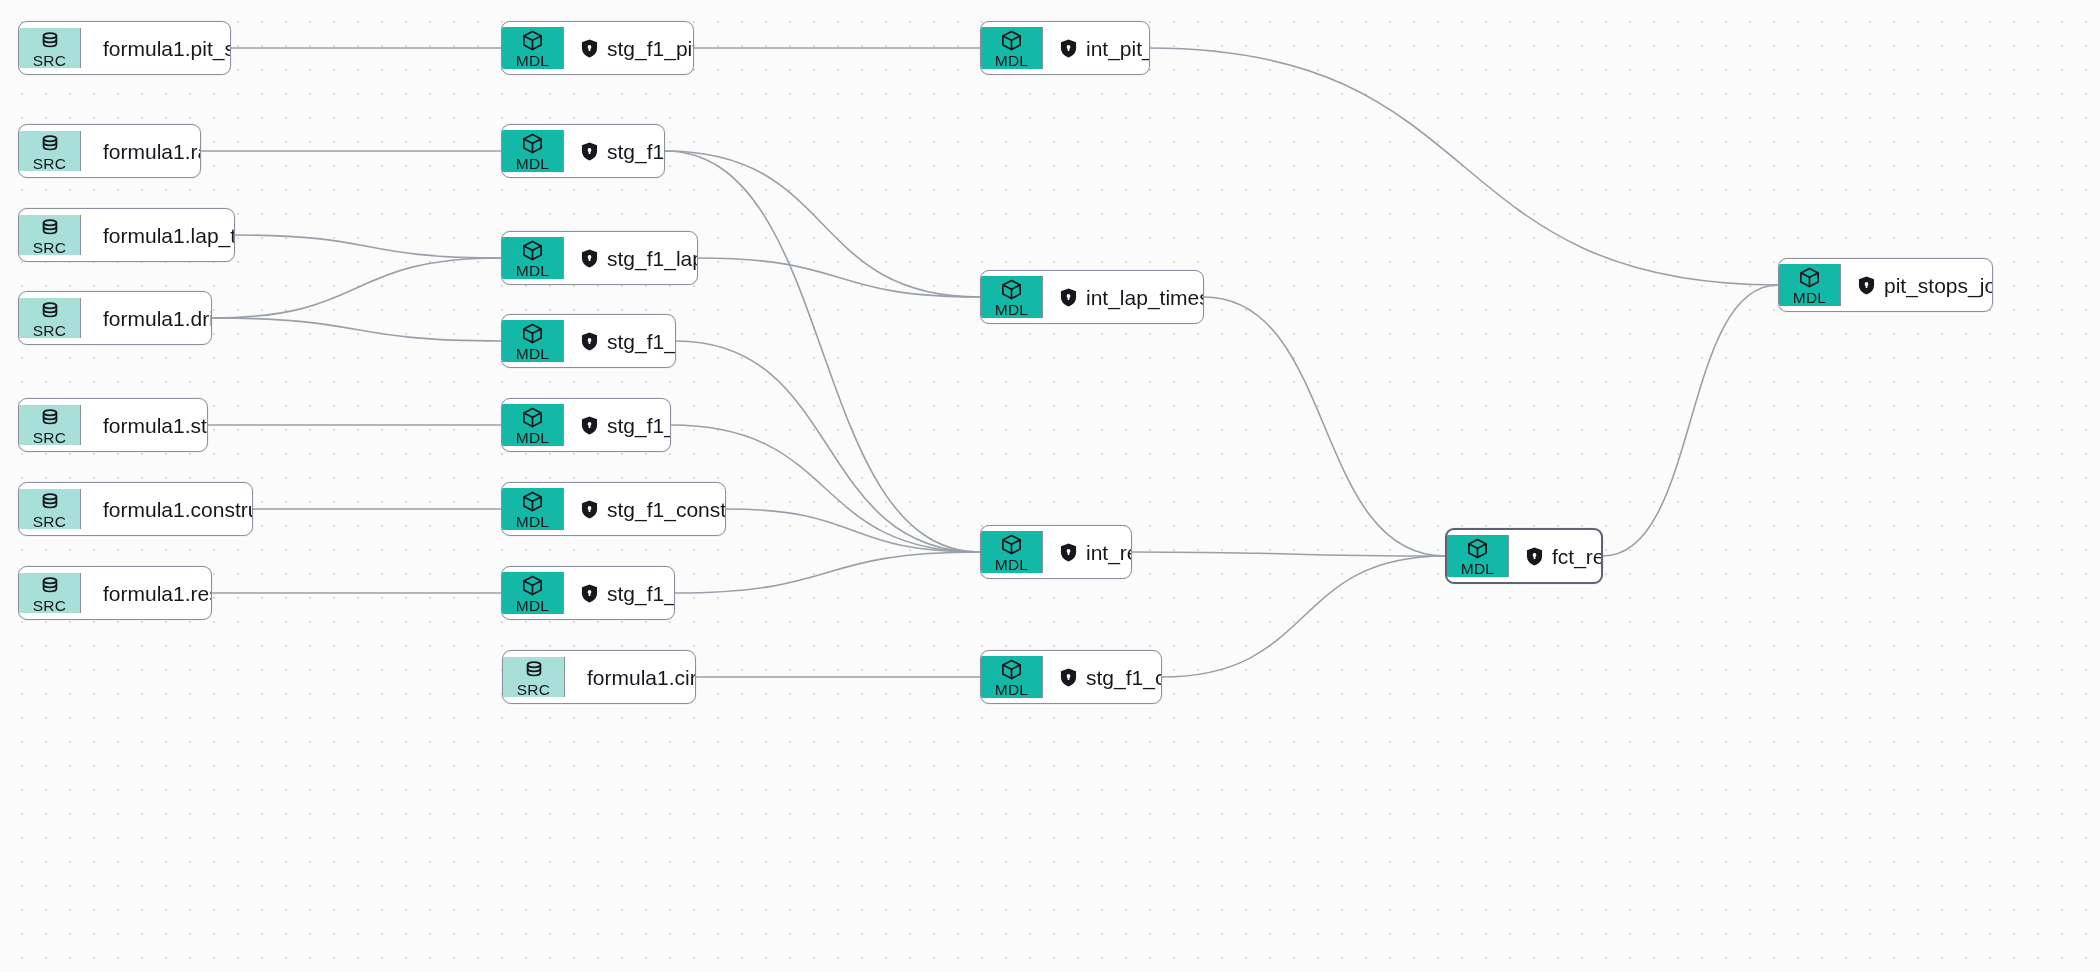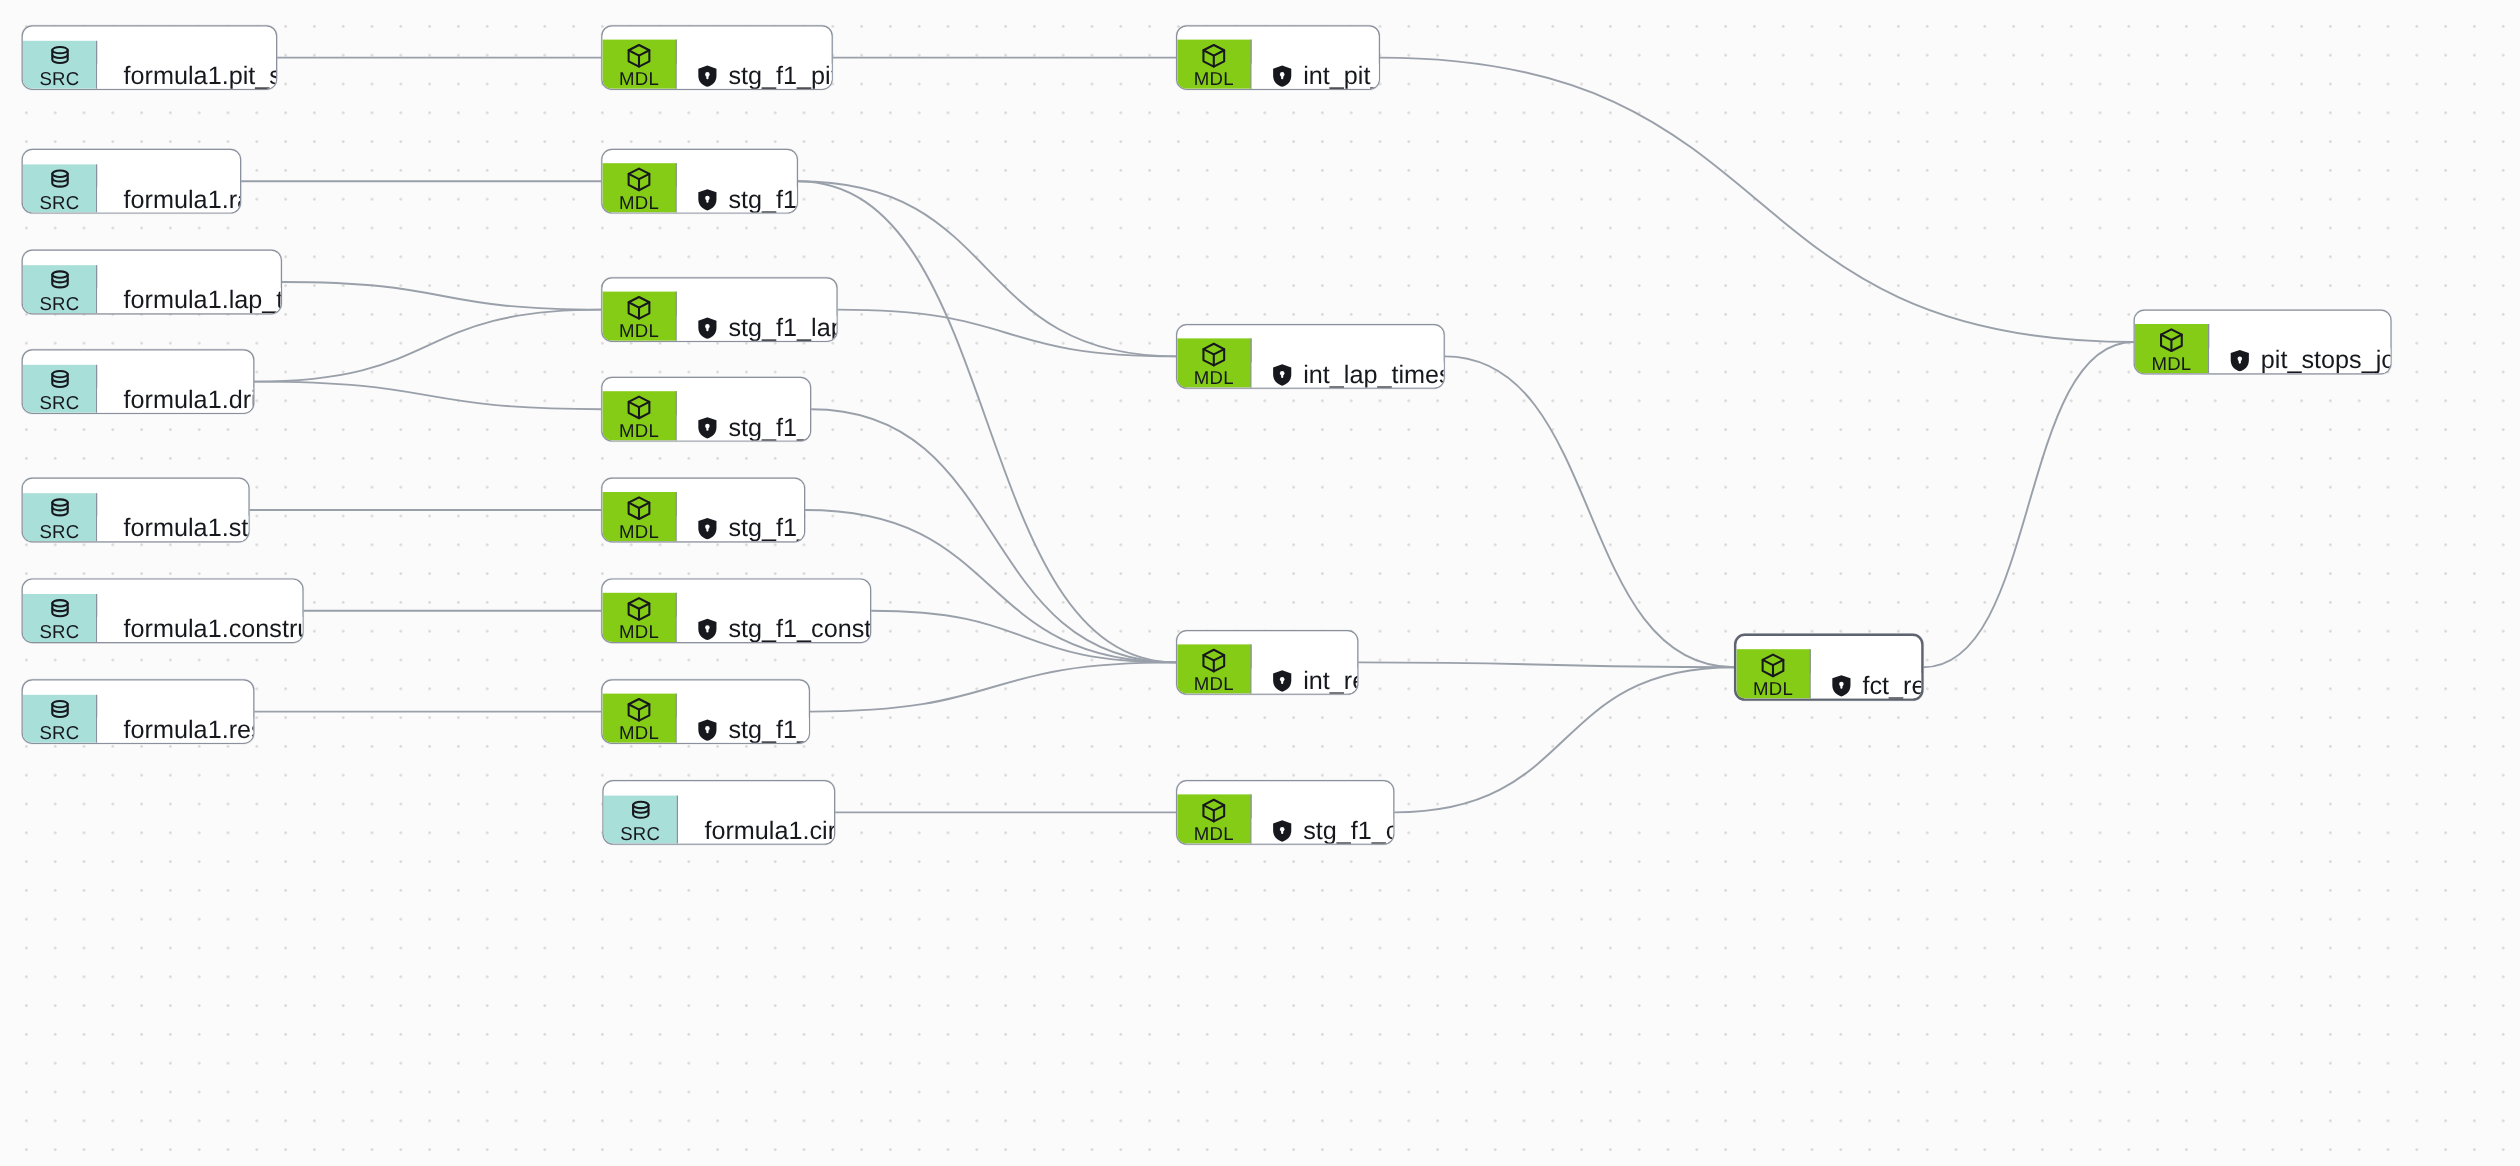--- a/index.html
+++ b/index.html
@@ -19,21 +19,21 @@
   }
   #edges {
     position: absolute; left: 0; top: 0;
     width: 2100px; height: 972px;
     pointer-events: none;
     z-index: 1;
   }
   .node {
     position: absolute;
     display: flex;
-    align-items: flex-end;
+    align-items: center;
     background: #ffffff;
     border: 1.6px solid #8a909c;
     border-radius: 9px;
     z-index: 5;
     overflow: hidden;
     box-shadow: 0 0 0 0.5px rgba(130,136,148,0.15);
   }
   .node.selected {
     border-color: #5d6470;
     border-width: 2.2px;
@@ -43,21 +43,21 @@
     flex: 0 0 62px;
     display: flex;
     flex-direction: column;
     align-items: center;
     justify-content: center;
     gap: 1px;
     border-right: 1.5px solid #8a909c;
     padding-top: 2px;
   }
   .badge.src { background: #a9dfd9; }
-  .badge.mdl { background: #84cc16; }
+  .badge.mdl { background: #14b8a6; }
   .badge .bicon { display: block; line-height: 0; }
   .badge .btext {
     font-size: 15.5px;
     color: #16181d;
     letter-spacing: 0.2px;
     line-height: 1;
     font-family: "Liberation Sans", sans-serif;
   }
   .body {
     flex: 1 1 auto;

